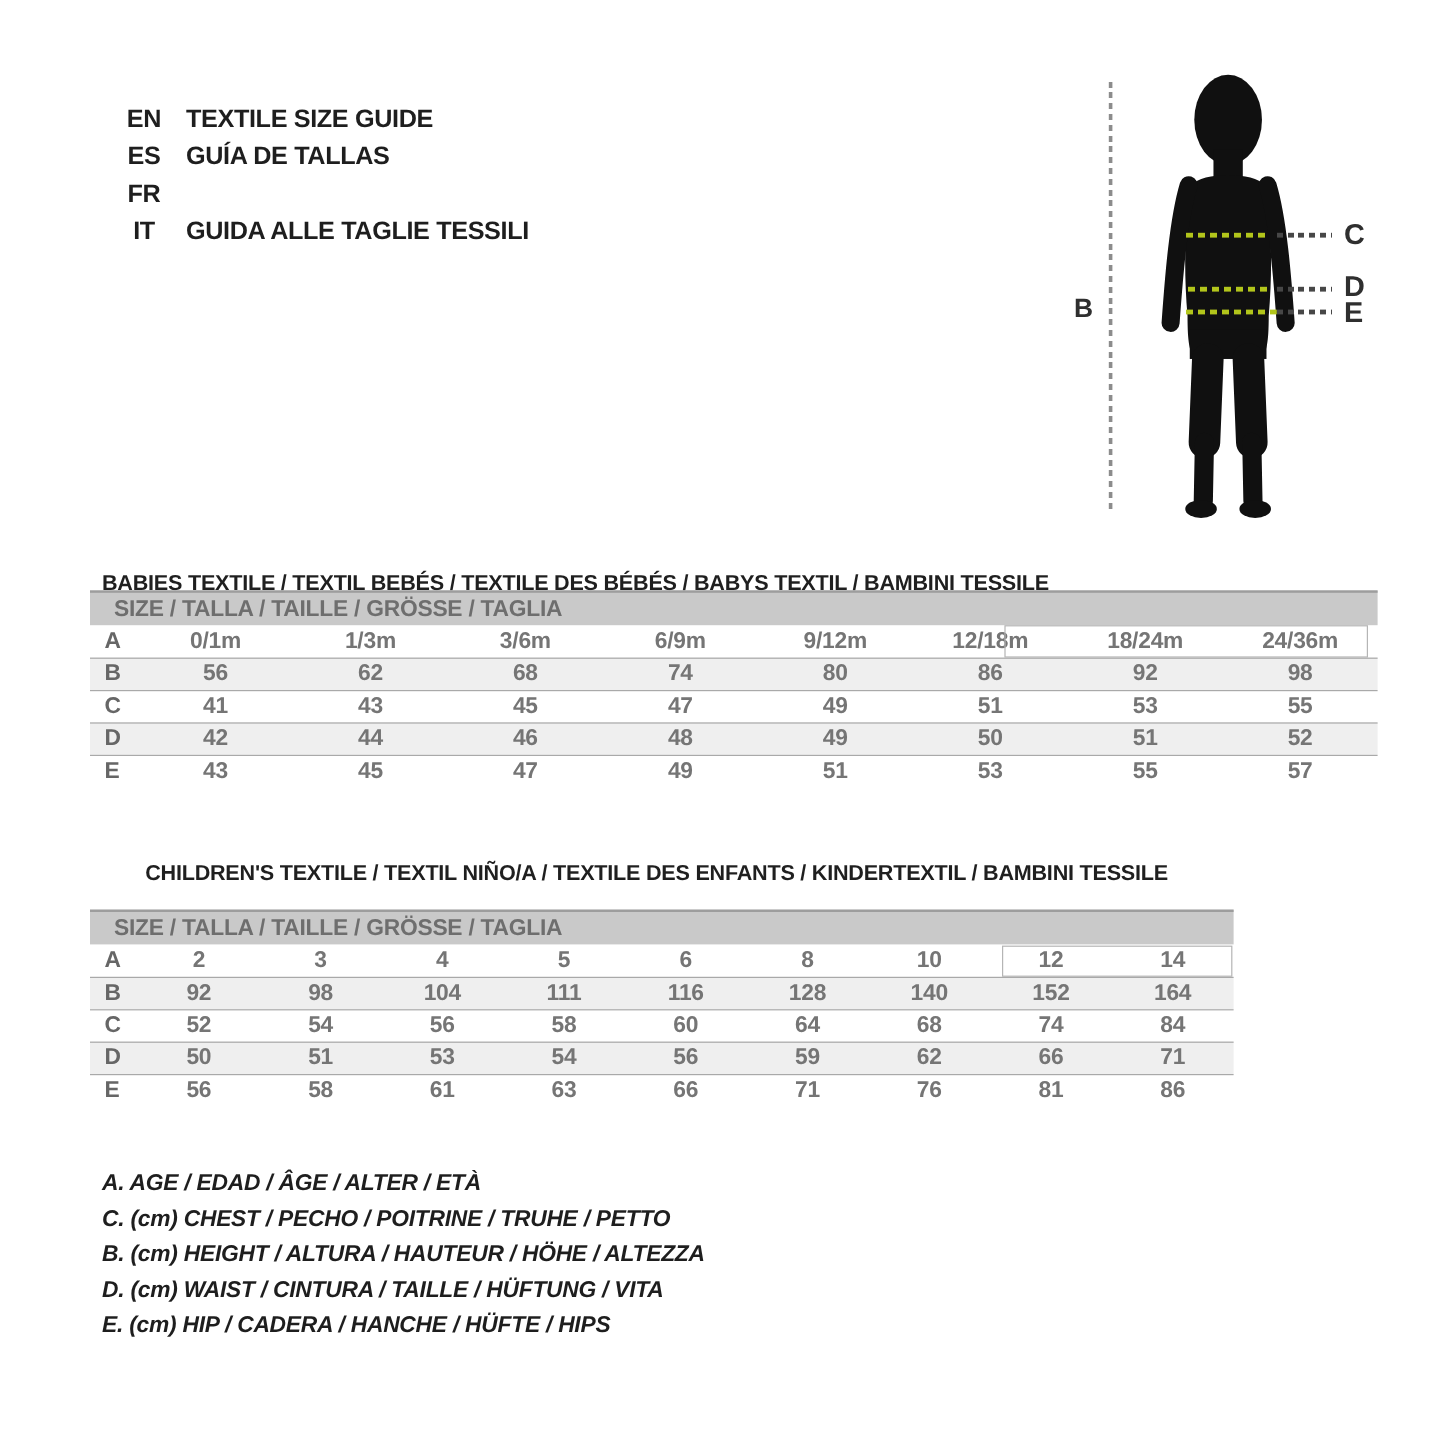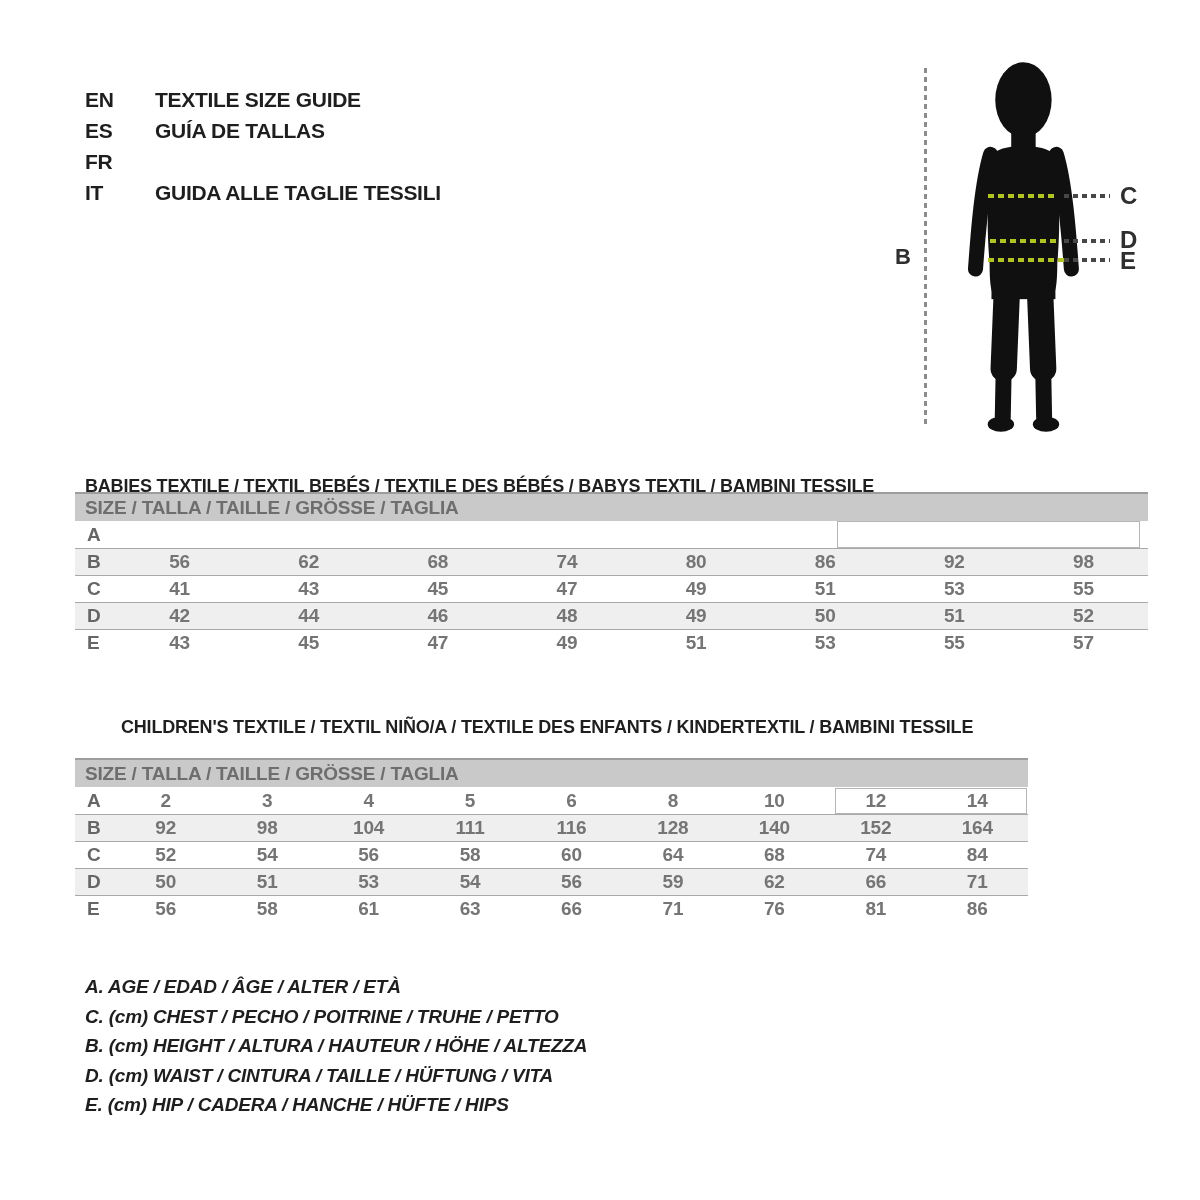--- a/index.html
+++ b/index.html
@@ -13,42 +13,42 @@
     --dash-gray:#8c8c8c;
     --highlight-border:#b5b5b5;
   }
   *{margin:0;padding:0;box-sizing:border-box;}
   html,body{background:#fff;}
   body{font-family:"Liberation Sans", sans-serif;font-weight:bold;color:var(--heading-text);}
   .canvas{position:relative;width:1200px;height:1200px;background:#fff;overflow:hidden;}
 
   
   .lang-list{position:absolute;left:85px;top:84px;}
-  .lang-row{display:flex;line-height:31px;font-size:21px;letter-spacing:-0.3px;color:#1e1e1e;}
+  .lang-row{display:flex;line-height:31px;font-size:21px;letter-spacing:-0.3px;color:#1e1e1e;text-align:center;}
   .lang-code{width:70px;flex:none;}
 
   
   .figure-wrap{position:absolute;left:880px;top:40px;width:290px;height:420px;}
   .silhouette{position:absolute;left:72px;top:18px;}
   .vdash{position:absolute;left:44px;top:28px;width:3px;height:358px;
          background:repeating-linear-gradient(to bottom,var(--dash-gray) 0 5px,transparent 5px 9px);}
   .hdash-green{position:absolute;height:4px;
          background:repeating-linear-gradient(90deg,var(--accent-green) 0 6px,transparent 6px 10px);}
   .hdash-dark{position:absolute;height:4px;
          background:repeating-linear-gradient(90deg,#474747 0 5px,transparent 5px 9px);}
   .fig-label{position:absolute;font-size:24px;color:#2f2f2f;line-height:1;}
   .fig-label.b{font-size:22px;}
 
   
   .section-title{position:absolute;left:85px;font-size:18px;letter-spacing:-0.2px;color:#1f1f1f;white-space:nowrap;}
 
   
   .size-table{position:absolute;left:75px;}
   .table-header{height:29px;line-height:27px;background:var(--table-header-bg);color:#6e6e6e;
-                font-size:19px;padding-left:10px;border-top:2px solid #9d9d9d;letter-spacing:-0.2px;}
+                font-size:19px;padding-left:20px;border-top:2px solid #9d9d9d;letter-spacing:-0.2px;}
   .table-row{display:flex;align-items:center;height:27px;font-size:19px;color:var(--value-text);}
   .table-rows .table-row:nth-child(even){background:var(--row-alt-bg);}
   .table-rows .table-row:not(:first-child){border-top:1px solid var(--row-line);}
   .row-label{width:40px;flex:none;padding-left:12px;color:#666;}
   .row-values{flex:1;display:flex;}
   .cell{flex:1;text-align:center;letter-spacing:-0.2px;}
 
   .hl-box{position:absolute;border:1px solid var(--highlight-border);background:transparent;pointer-events:none;}
 
   
@@ -111,20 +111,30 @@
     <div class="hdash-dark" style="left:184px;top:218px;width:46px;"></div>
     <div class="fig-label" style="left:240px;top:209px;">E</div>
   </div>
 
   <div class="section-title" style="top:444px;margin-top:32px;">BABIES TEXTILE / TEXTIL BEBÉS / TEXTILE DES BÉBÉS / BABYS TEXTIL / BAMBINI TESSILE</div>
   <div class="size-table" style="top:492px;width:1073px;">
     <div class="table-header">SIZE / TALLA / TAILLE / GRÖSSE / TAGLIA</div>
     <div class="table-rows">
         <div class="table-row">
         <span class="row-label">A</span>
+        <span class="row-values">
+            <span class="cell">0/1m</span>
+            <span class="cell">1/3m</span>
+            <span class="cell">3/6m</span>
+            <span class="cell">6/9m</span>
+            <span class="cell">9/12m</span>
+            <span class="cell">12/18m</span>
+            <span class="cell">18/24m</span>
+            <span class="cell">24/36m</span>
+          </span>
       </div>
         <div class="table-row">
         <span class="row-label">B</span>
         <span class="row-values">
             <span class="cell">56</span>
             <span class="cell">62</span>
             <span class="cell">68</span>
             <span class="cell">74</span>
             <span class="cell">80</span>
             <span class="cell">86</span>

